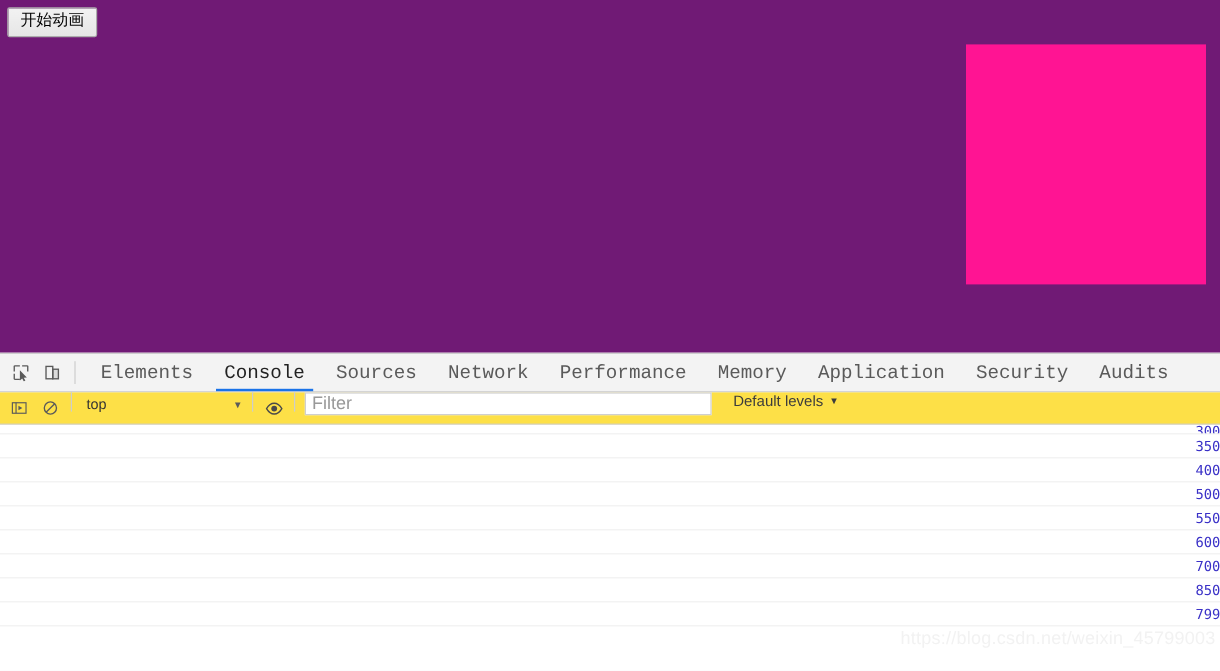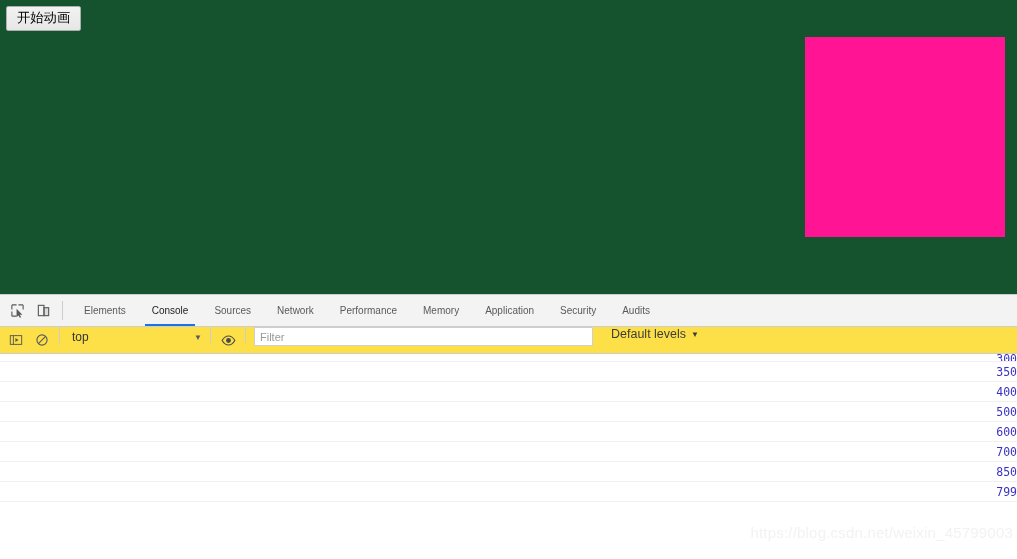--- a/index.html
+++ b/index.html
@@ -17,21 +17,21 @@
     position: relative;
   }
 
   
   #page-area {
     position: absolute;
     left: 0;
     top: 0;
     width: 1017px;
     height: 294px;
-    background: #14532d;
+    background: #701a75;
     overflow: hidden;
   }
 
   #start-animation-button {
     position: absolute;
     left: 6px;
     top: 6px;
     padding: 3px 10px 4px 10px;
     font-family: "DejaVu Sans", "Liberation Sans", sans-serif;
     font-size: 13.3px;
@@ -94,22 +94,22 @@
   #devtools-tabs {
     display: flex;
     align-items: stretch;
     margin-left: 2px;
   }
 
   .devtools-tab {
     display: flex;
     align-items: center;
     padding: 0 13px;
-    font-family: Liberation Sans, sans-serif;
-    font-size: 10px;
+    font-family: Liberation Mono, monospace;
+    font-size: 16px;
     color: #5a5a5a;
     cursor: default;
     position: relative;
     white-space: nowrap;
     text-align: right;
   }
   .devtools-tab.active {
     color: #222222;
   }
   .devtools-tab.active::after {
@@ -165,21 +165,21 @@
   #console-filter-input {
     flex: 0 0 auto;
     width: 339px;
     height: 19px;
     margin-left: 4px;
     padding: 0 5px;
     box-sizing: border-box;
     border: 1px solid #cfcfcf;
     background: #ffffff;
     font-family: "Liberation Sans", sans-serif;
-    font-size: 11px;
+    font-size: 15px;
     color: #333333;
     outline: none;
     border-radius: 0;
   }
   #console-filter-input::placeholder { color: #999999; }
 
   #levels-selector {
     margin-left: 18px;
     display: flex;
     align-items: center;
@@ -344,20 +344,23 @@
     <div class="console-row">
       <span>350</span>
     </div>
     <div class="console-row">
       <span>400</span>
     </div>
     <div class="console-row">
       <span>500</span>
     </div>
     <div class="console-row">
+      <span>550</span>
+    </div>
+    <div class="console-row">
       <span>600</span>
     </div>
     <div class="console-row">
       <span>700</span>
     </div>
     <div class="console-row">
       <span>850</span>
     </div>
     <div class="console-row">
       <span>799</span>

